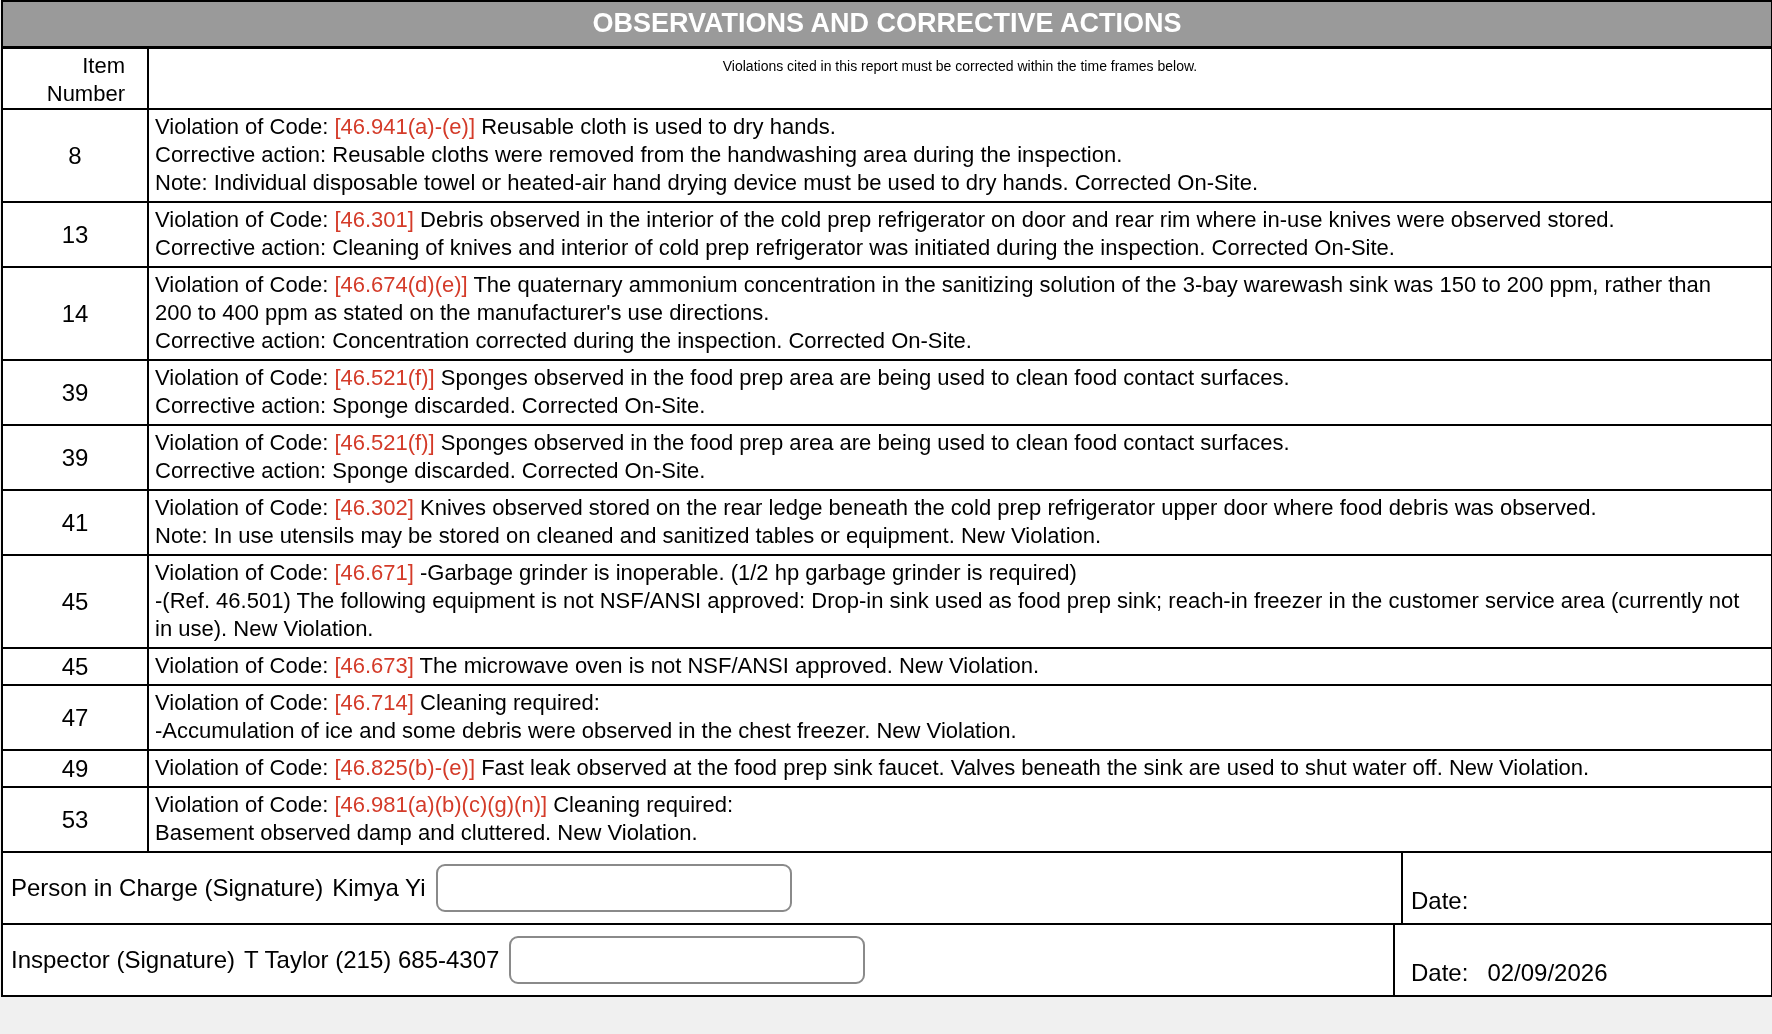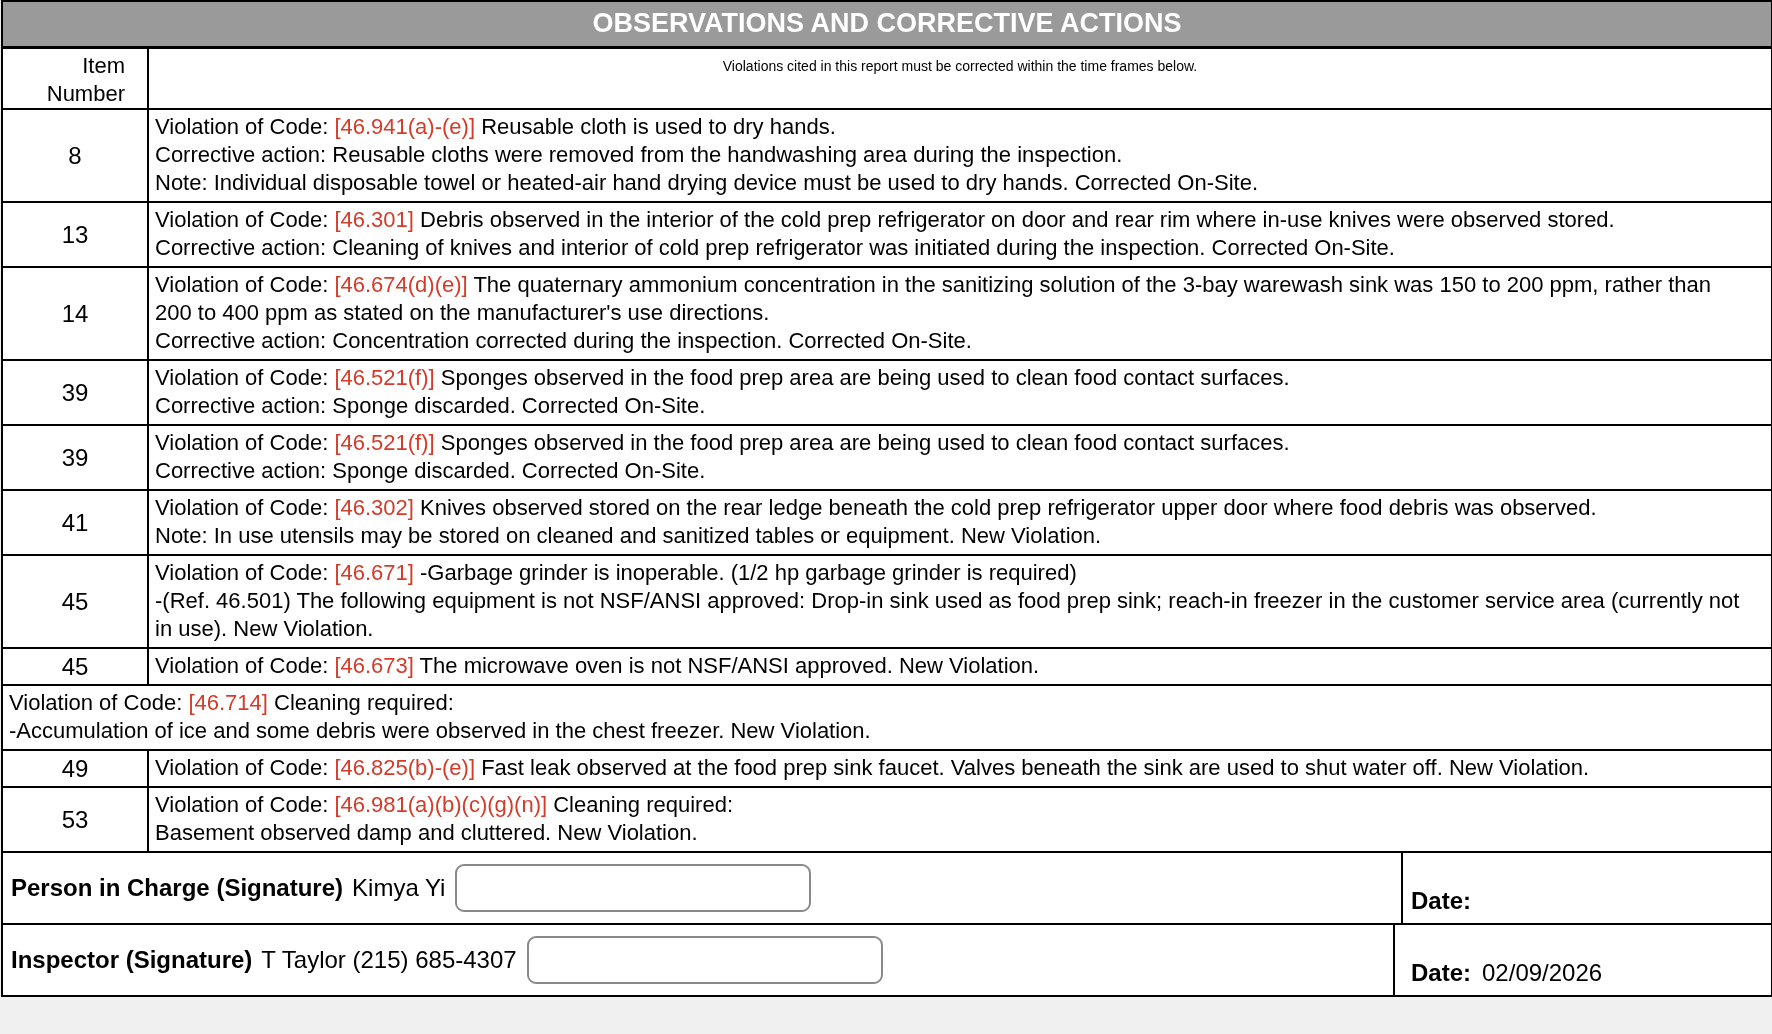--- a/index.html
+++ b/index.html
@@ -88,34 +88,34 @@
     font-size:24px;
     min-height:70px;
   }
   .footer-right{
     flex:0 0 368px;
     display:flex;
     align-items:flex-end;
     padding:6px 6px 8px 8px;
     font-size:24px;
   }
-  .f-label{font-weight:bold;margin-right:9px;white-space:nowrap;}
+  .f-label{font-weight:normal;margin-right:9px;white-space:nowrap;}
   .f-name{margin-right:10px;white-space:nowrap;}
   .sig-input{
     width:356px;
     height:48px;
     border:2px solid #8a8a8a;
     border-radius:9px;
     background:#ffffff;
     font-size:22px;
     font-family:"Liberation Sans", sans-serif;
     padding:0 8px;
     outline:none;
   }
-  .f-value{margin-left:2px;}
+  .f-value{margin-left:10px;}
 </style>
 </head>
 <body>
 
 <div class="report">
 
   <div class="title-bar">OBSERVATIONS AND CORRECTIVE ACTIONS</div>
 
   <div class="hdr-row">
     <div class="hdr-item">
@@ -167,20 +167,21 @@
       <div class="cell-content"><span class="v-prefix">Violation of Code: </span><span class="v-code">[46.671]</span><span class="v-rest"> -Garbage grinder is inoperable. (1/2 hp garbage grinder is required)
 -(Ref. 46.501) The following equipment is not NSF/ANSI approved: Drop-in sink used as food prep sink; reach-in freezer in the customer service area (currently not in use). New Violation.</span></div>
     </div>
 
     <div class="row">
       <div class="cell-item">45</div>
       <div class="cell-content"><span class="v-prefix">Violation of Code: </span><span class="v-code">[46.673]</span><span class="v-rest"> The microwave oven is not NSF/ANSI approved. New Violation.</span></div>
     </div>
 
     <div class="row">
+      <div class="cell-item">47</div>
       <div class="cell-content"><span class="v-prefix">Violation of Code: </span><span class="v-code">[46.714]</span><span class="v-rest"> Cleaning required:
 -Accumulation of ice and some debris were observed in the chest freezer. New Violation.</span></div>
     </div>
 
     <div class="row">
       <div class="cell-item">49</div>
       <div class="cell-content"><span class="v-prefix">Violation of Code: </span><span class="v-code">[46.825(b)-(e)]</span><span class="v-rest"> Fast leak observed at the food prep sink faucet. Valves beneath the sink are used to shut water off. New Violation.</span></div>
     </div>
 
     <div class="row">

